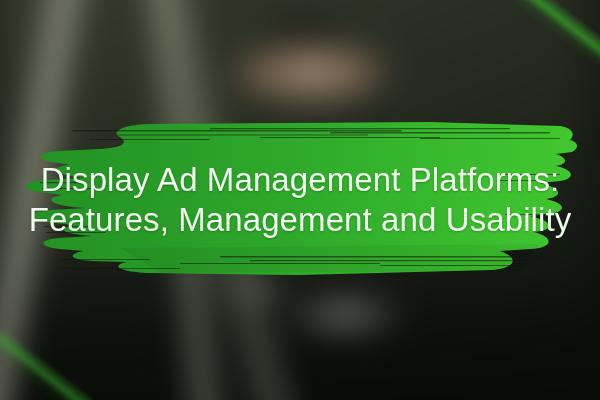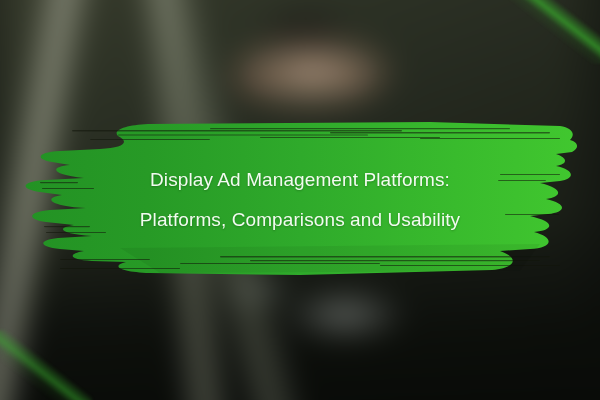--- a/index.html
+++ b/index.html
@@ -93,21 +93,21 @@
     width: 600px;
     height: 164px;
     display: flex;
     flex-direction: column;
     align-items: center;
     justify-content: center;
     gap: 2px;
   }
   .title-line {
     color: #f2fbf0;
-    font-size: 19px;
+    font-size: 33px;
     line-height: 38px;
     font-weight: 400;
     letter-spacing: 0.1px;
     white-space: nowrap;
     text-shadow: 0 1px 2px rgba(10,50,8,0.30);
   }
 </style>
 </head>
 <body>
 
@@ -196,16 +196,16 @@
         Z"></path>
 
       <rect width="600" height="164" fill="url(#streaks)"></rect>
 
       <path fill="#000" opacity="0.06" d="M 120,130 L 540,126 L 520,153 L 160,155 Z"></path>
     </svg>
   </div>
 
   <div class="title-block">
     <div class="title-line">Display Ad Management Platforms:</div>
-    <div class="title-line">Platforms, Comparisons and Usability</div>
+    <div class="title-line">Features, Management and Usability</div>
   </div>
 
 </div>
 
 </body></html>

